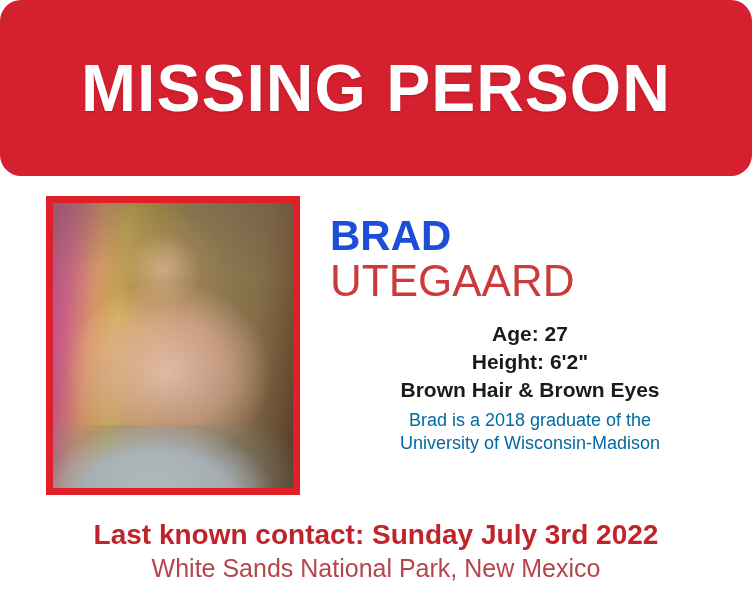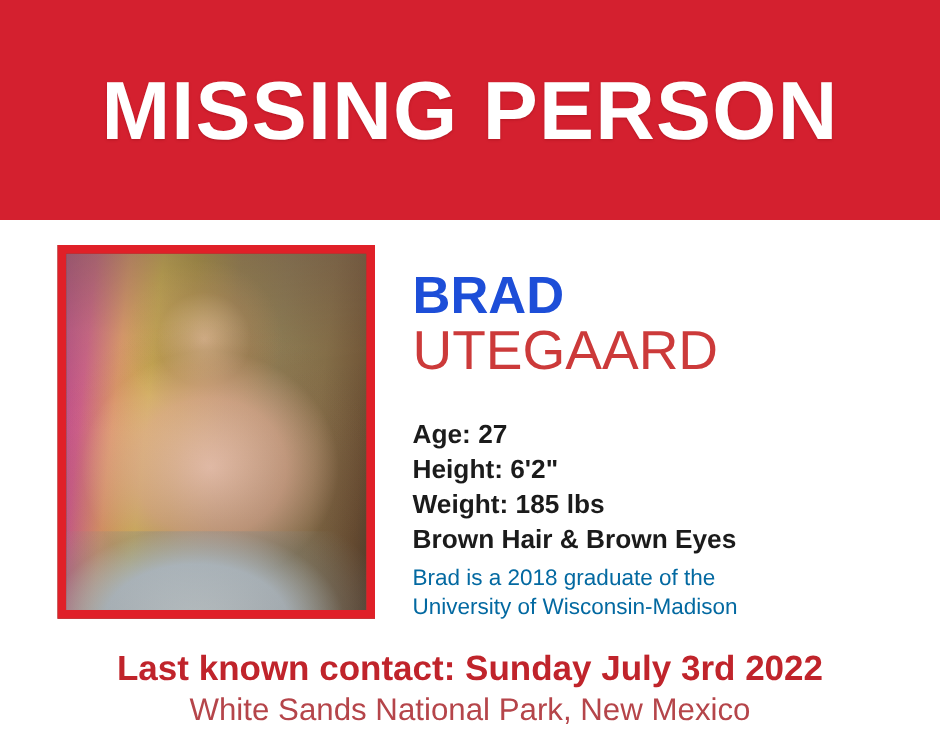--- a/index.html
+++ b/index.html
@@ -25,20 +25,21 @@
   .banner {
     position: absolute;
     left: 0;
     top: 0;
     width: 752px;
     height: 176px;
     background: #d4202f;
     display: flex;
     align-items: center;
     justify-content: center;
+    border-radius: 21px;
   }
   .banner-title {
     color: #ffffff;
     font-family: "Liberation Sans", sans-serif;
     font-weight: bold;
     font-size: 66px;
     letter-spacing: 1px;
     line-height: 1;
     white-space: nowrap;
     text-shadow: 0 1px 2px rgba(120,10,18,0.35);
@@ -112,22 +113,23 @@
     font-size: 44px;
     line-height: 46px;
     letter-spacing: 0px;
     white-space: nowrap;
   }
 
   
   .details {
     position: absolute;
     left: 330px;
-    top: 334px;
+    top: 320px;
     width: 400px;
+    text-align: center;
   }
   .detail-line {
     color: #1b1b1b;
     font-family: "Liberation Sans", sans-serif;
     font-weight: bold;
     font-size: 21px;
     line-height: 28px;
     white-space: nowrap;
   }
   .note {
@@ -184,21 +186,20 @@
   </div>
 
   <div class="name-block">
     <div class="name-first">BRAD</div>
     <div class="name-last">UTEGAARD</div>
   </div>
 
   <div class="details">
     <div class="detail-line">Age: 27</div>
     <div class="detail-line">Height: 6'2"</div>
-    <div class="detail-line">Weight: 185 lbs</div>
     <div class="detail-line">Brown Hair &amp; Brown Eyes</div>
     <div class="note">
       <div class="note-line">Brad is a 2018 graduate of the</div>
       <div class="note-line">University of Wisconsin-Madison</div>
     </div>
   </div>
 
   <div class="footer">
     <div class="footer-main">Last known contact: Sunday July 3rd 2022</div>
     <div class="footer-sub">White Sands National Park, New Mexico</div>

